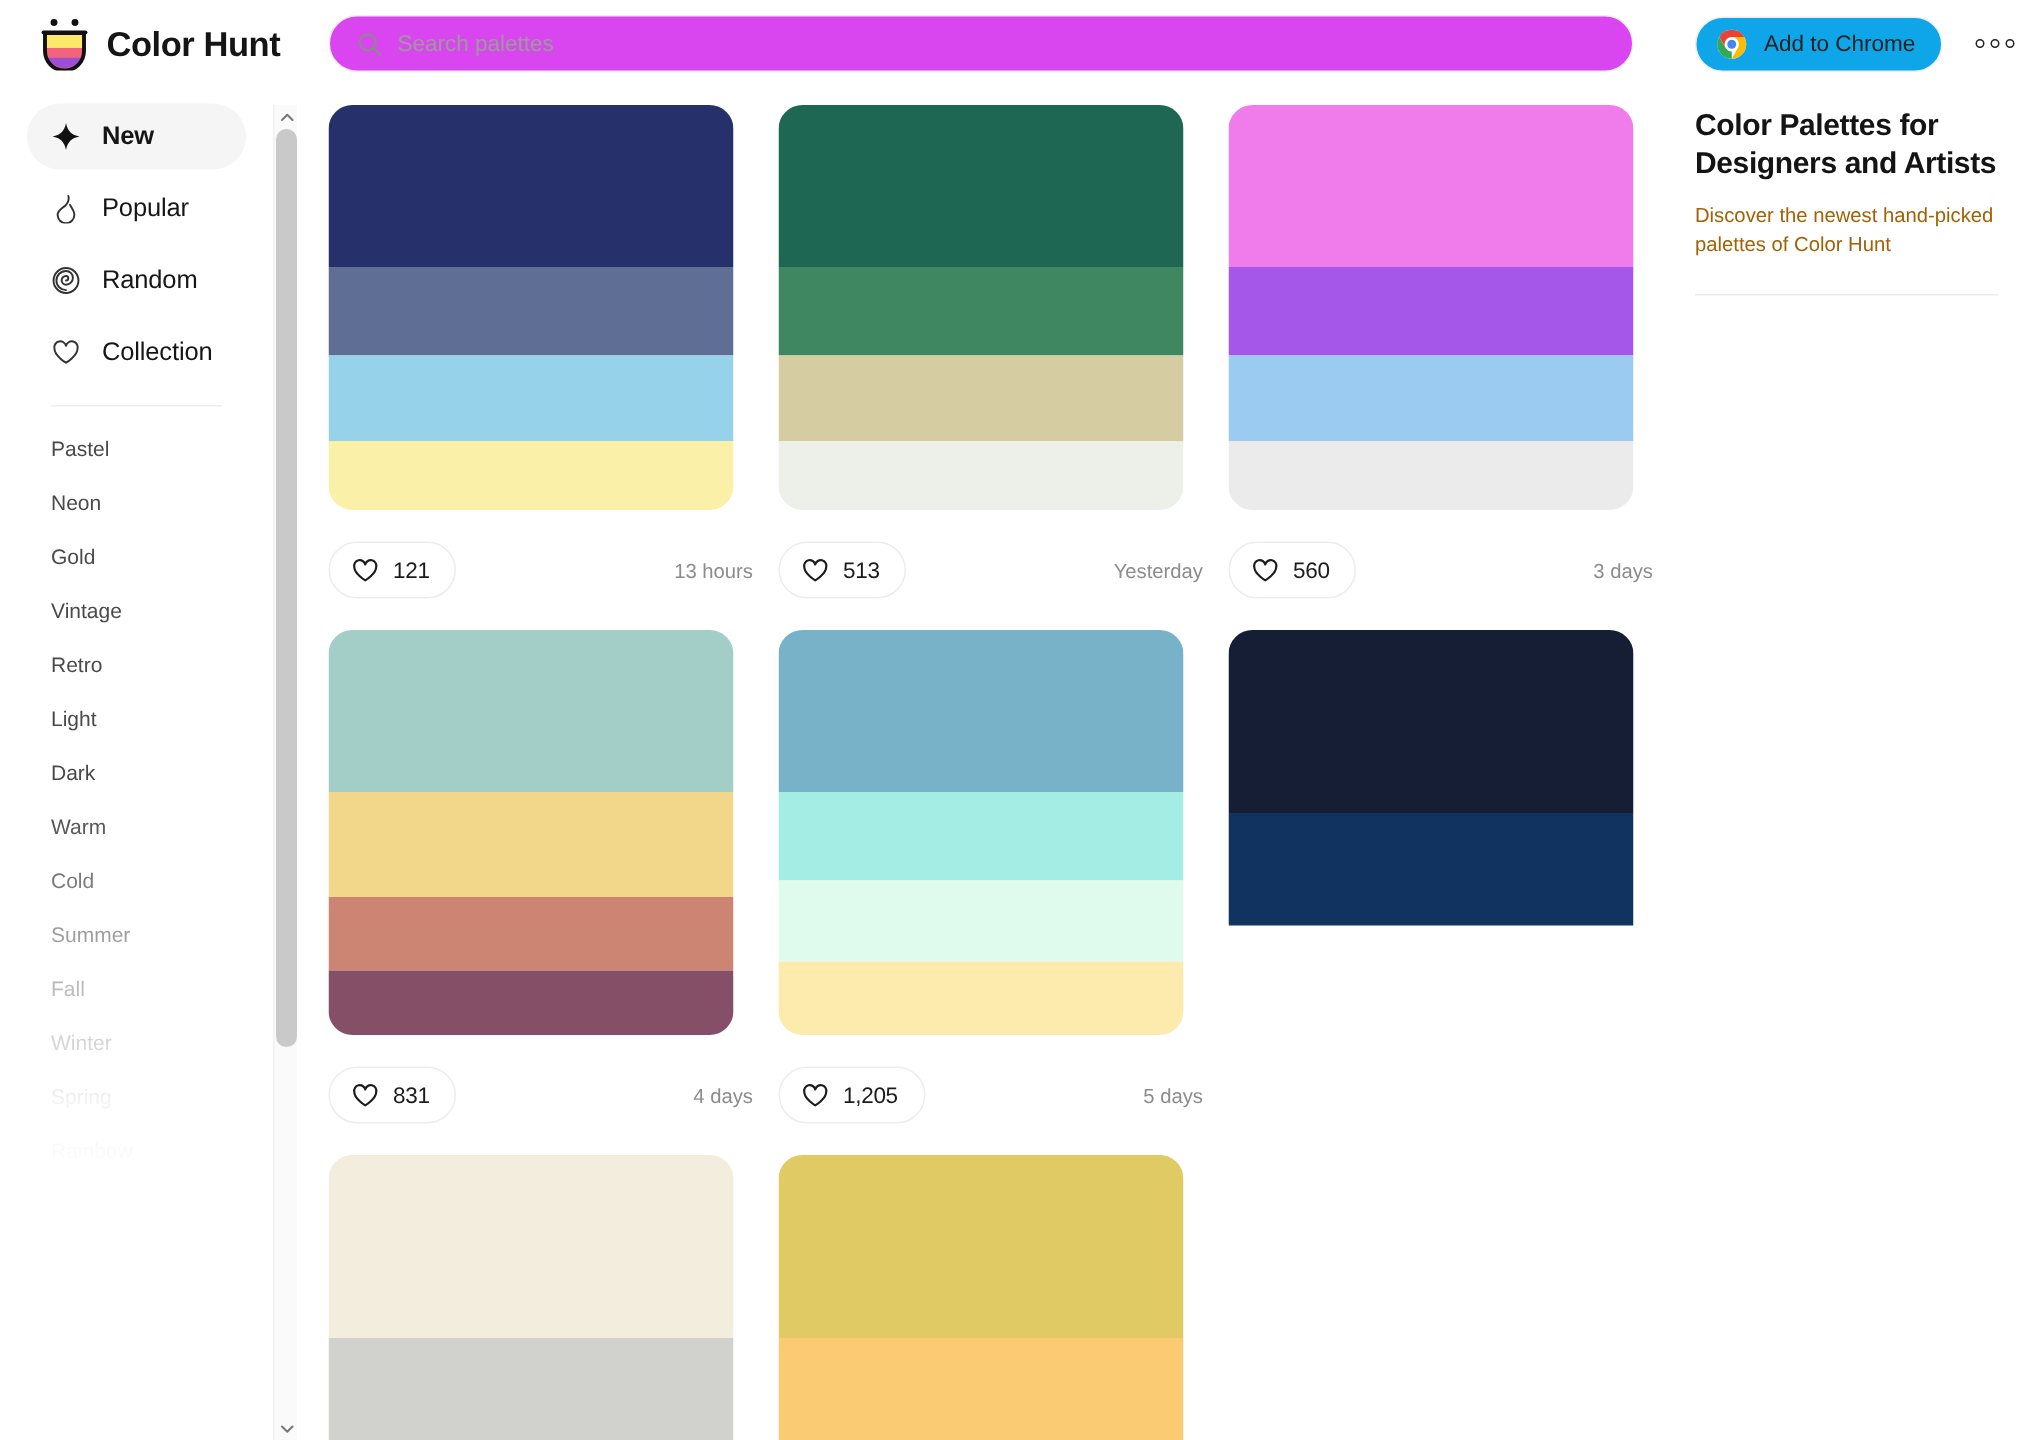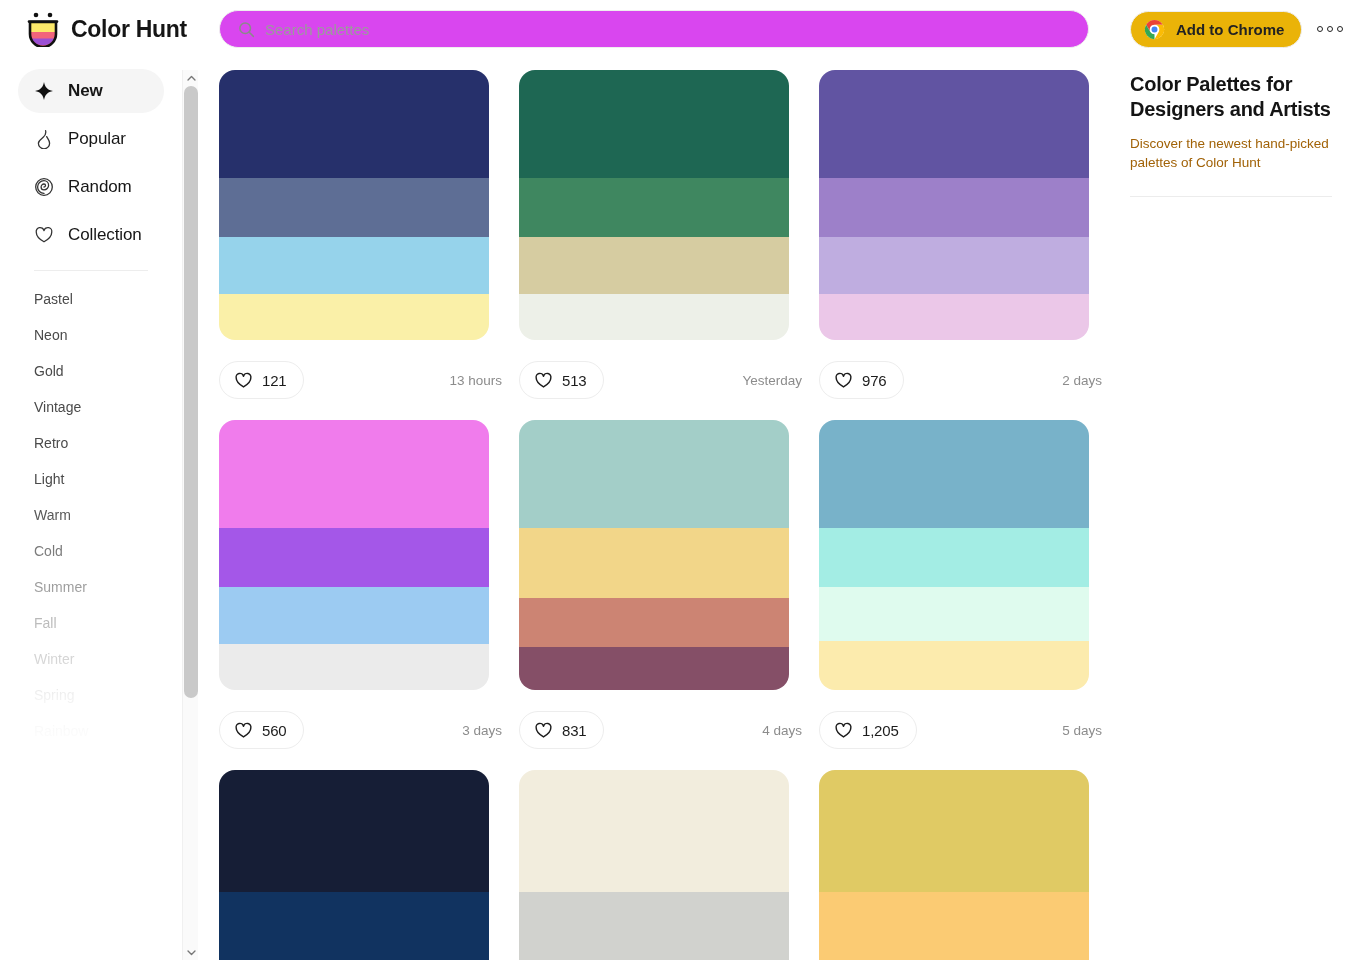--- a/index.html
+++ b/index.html
@@ -37,24 +37,23 @@
   .search-input {
     border: none; outline: none; background: transparent;
     font-family: "Liberation Sans", sans-serif;
     font-size: 15px; color: #2a2a2a; width: 100%;
   }
   .search-input::placeholder { color: #9b9b9b; }
 
   .chrome-btn {
     position: absolute; left: 1130px; top: 11px;
     height: 37px; padding: 0 17px 0 13px;
-    border: 1px solid #eeeeee; border-radius: 19px; background: #eab308;
+    border: 1px solid #eeeeee; border-radius: 19px; background: #0ea5e9;
     display: flex; align-items: center; gap: 11px;
     cursor: pointer;
-    font-weight: bold;
   }
   .chrome-label { font-size: 15px; color: #222; white-space: nowrap; }
   .chrome-icon { width: 21px; height: 21px; display: block; }
 
   .more-btn {
     position: absolute; left: 1314px; top: 20px;
     width: 32px; height: 18px;
     display: flex; align-items: center; justify-content: center; gap: 4px;
     cursor: pointer; background: transparent; border: none;
   }
@@ -262,20 +261,21 @@
 
   <div class="divider"></div>
 
   <div class="tag-list">
     <span class="tag">Pastel</span>
     <span class="tag">Neon</span>
     <span class="tag">Gold</span>
     <span class="tag">Vintage</span>
     <span class="tag">Retro</span>
     <span class="tag">Light</span>
+    <span class="tag">Dark</span>
     <span class="tag">Warm</span>
     <span class="tag">Cold</span>
     <span class="tag">Summer</span>
     <span class="tag">Fall</span>
     <span class="tag">Winter</span>
     <span class="tag">Spring</span>
     <span class="tag">Rainbow</span>
     <div class="tag-fade"></div>
   </div>
 </div>
@@ -325,37 +325,20 @@
             <span class="heart-icon"><svg viewBox="0 0 19 19" width="19" height="19">
                 <path d="M9.5 15.9 C9.5 15.9 2.2 11.6 2.2 7.0 A3.7 3.7 0 0 1 9.5 5.3 A3.7 3.7 0 0 1 16.8 7.0 C16.8 11.6 9.5 15.9 9.5 15.9 Z" fill="none" stroke="#1c1c1c" stroke-width="1.45" stroke-linejoin="round"></path>
               </svg></span>
             <span class="like-count">513</span>
           </div>
           <span class="timestamp">Yesterday</span>
         </div>
       </div>
       <div class="card">
         <div class="swatches">
-          <div class="swatch" style="background: rgb(97, 84, 162); height: 40%;"></div>
-          <div class="swatch" style="background: rgb(157, 128, 201); height: 22%;"></div>
-          <div class="swatch" style="background: rgb(191, 173, 224); height: 21%;"></div>
-          <div class="swatch" style="background: rgb(235, 199, 232); height: 17%;"></div>
-        </div>
-        <div class="card-meta">
-          <div class="like-btn">
-            <span class="heart-icon"><svg viewBox="0 0 19 19" width="19" height="19">
-                <path d="M9.5 15.9 C9.5 15.9 2.2 11.6 2.2 7.0 A3.7 3.7 0 0 1 9.5 5.3 A3.7 3.7 0 0 1 16.8 7.0 C16.8 11.6 9.5 15.9 9.5 15.9 Z" fill="none" stroke="#1c1c1c" stroke-width="1.45" stroke-linejoin="round"></path>
-              </svg></span>
-            <span class="like-count">976</span>
-          </div>
-          <span class="timestamp">2 days</span>
-        </div>
-      </div>
-      <div class="card">
-        <div class="swatches">
           <div class="swatch" style="background: rgb(240, 124, 236); height: 40%;"></div>
           <div class="swatch" style="background: rgb(164, 87, 232); height: 22%;"></div>
           <div class="swatch" style="background: rgb(156, 203, 242); height: 21%;"></div>
           <div class="swatch" style="background: rgb(235, 235, 235); height: 17%;"></div>
         </div>
         <div class="card-meta">
           <div class="like-btn">
             <span class="heart-icon"><svg viewBox="0 0 19 19" width="19" height="19">
                 <path d="M9.5 15.9 C9.5 15.9 2.2 11.6 2.2 7.0 A3.7 3.7 0 0 1 9.5 5.3 A3.7 3.7 0 0 1 16.8 7.0 C16.8 11.6 9.5 15.9 9.5 15.9 Z" fill="none" stroke="#1c1c1c" stroke-width="1.45" stroke-linejoin="round"></path>
               </svg></span>

